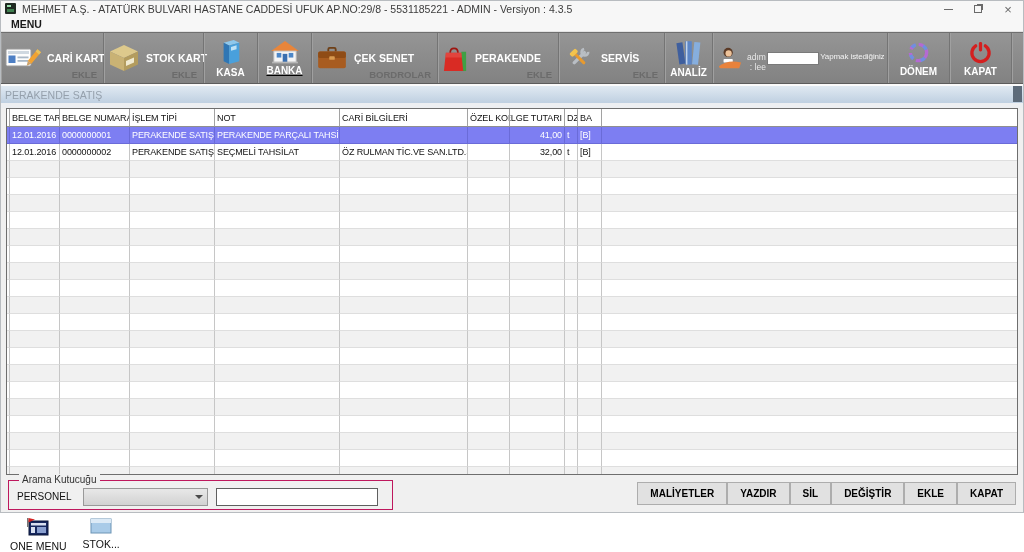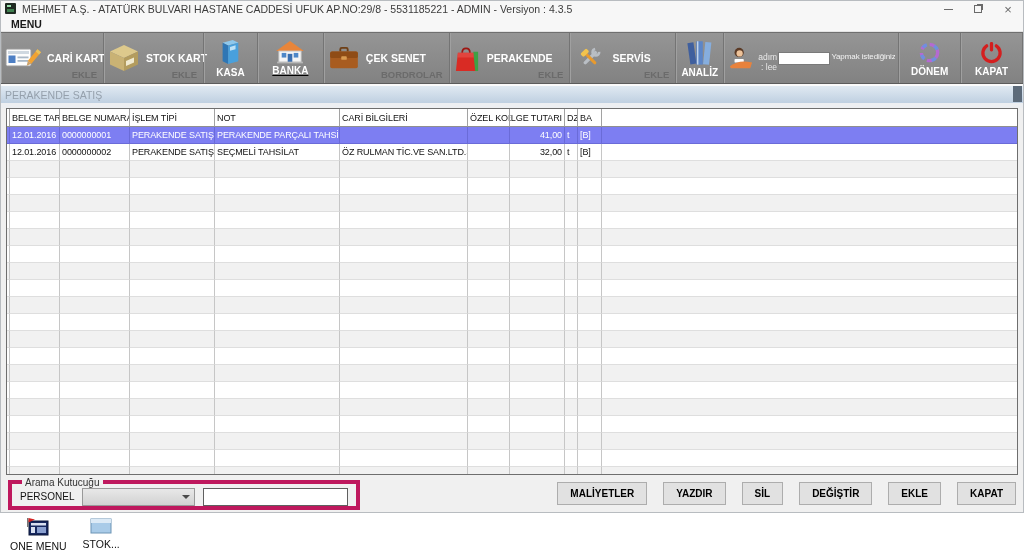--- a/index.html
+++ b/index.html
@@ -52,21 +52,21 @@
   }
   .tb-icon { display: inline-flex; flex: 0 0 auto; }
   .tb-label { color: #fff; font-weight: bold; font-size: 10.5px; margin-left: 6px; white-space: nowrap; text-align: right; }
   .tb-sub {
     position: absolute; right: 6px; bottom: 3px;
     color: #6b6b6b; font-weight: bold; font-size: 9.5px;
   }
   .tb-cell.stack { flex-direction: column; justify-content: center; gap: 1px; }
   .tb-cell.stack .tb-label { margin-left: 0; font-size: 10px; }
   .w-cari { width: 103px; } .w-stok { width: 100px; }
-  .w-kasa { width: 54px; } .w-banka { width: 66px; text-decoration: underline; }
+  .w-kasa { width: 54px; } .w-banka { width: 54px; text-decoration: underline; }
   .w-cek { width: 126px; } .w-perak { width: 121px; }
   .w-servis { width: 106px; } .w-analiz { width: 48px; }
   .w-search { width: 175px; } .w-donem { width: 62px; } .w-kapat { width: 62px; }
   .tb-filler { flex: 1; box-shadow: inset 1px 0 0 #a0a0a0; }
   .search-cell { gap: 3px; padding: 2px 3px; }
   .search-stack { flex: 1; display: flex; flex-direction: row; gap: 1px; min-width: 0; }
   .search-user { color: #e9e9e9; font-size: 8.5px; text-align: right; height: 10px; }
   .search-input {
     height: 13px; border: 1px solid #7a7a7a; font-size: 10px; padding: 0 2px;
     width: 100%; font-family: "Liberation Sans", sans-serif;
@@ -109,41 +109,41 @@
   .c3 { width: 125px; } .c4 { width: 128px; } .c5 { width: 42px; }
   .c6 { width: 55px; justify-content: flex-end; }
   .c7 { width: 13px; } .c8 { width: 24px; }
   .filler { flex: 1; border-right: none !important; }
   
   .bottom-bar {
     flex: 1; display: flex; align-items: center; justify-content: space-between;
     padding: 0 7px; background: #f0f0f0;
   }
   .groupbox {
-    position: relative; width: 352px; height: 30px;
-    border: 4px solid #be185d;
+    position: relative; width: 385px; height: 30px;
+    border: 1px solid #be185d;
     display: flex; align-items: center; gap: 8px;
     padding: 3px 8px 0 8px; margin-top: 3px;
   }
   .groupbox-label {
     position: absolute; top: -7px; left: 10px;
     background: #f0f0f0; padding: 0 3px; font-size: 10px; color: #333;
   }
   .field-label { font-size: 10px; color: #111; width: 58px; }
   .combo {
     width: 125px; height: 18px; background: linear-gradient(#e8e8e8, #d2d2d2);
     border: 1px solid #999; display: flex; align-items: center;
     justify-content: space-between; padding: 0 4px; font-size: 10px; color: #444;
   }
   .combo-chevron { width: 0; height: 0; border-left: 4px solid transparent; border-right: 4px solid transparent; border-top: 4px solid #4a4a4a; }
   .textbox {
     width: 162px; height: 18px; border: 1px solid #5f5f5f; background: #fff;
     font-size: 10px; padding: 0 3px; font-family: "Liberation Sans", sans-serif;
   }
-  .actions { display: flex; gap: 16px; }
+  .actions { display: flex; gap: 0; }
   .btn {
     height: 23px; background: #e1e1e1; border: 1px solid #adadad;
     font-size: 10px; font-weight: bold; color: #000;
     padding: 0 12px; display: flex; align-items: center; white-space: nowrap;
   }
   
   .taskbar {
     height: 39px; background: #fff;
     display: flex; gap: 16px; padding: 5px 0 0 10px; align-items: flex-start;
   }

